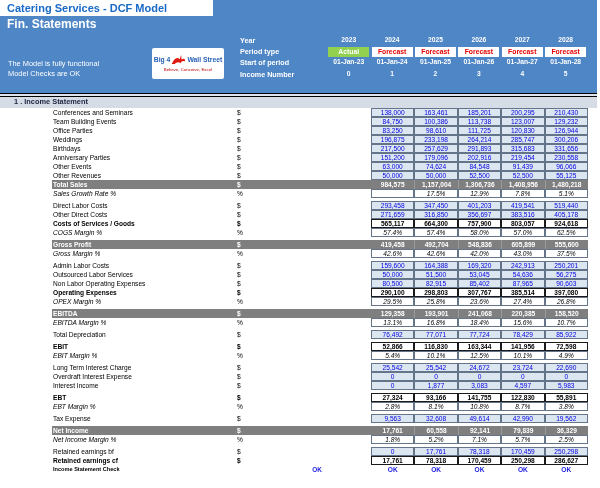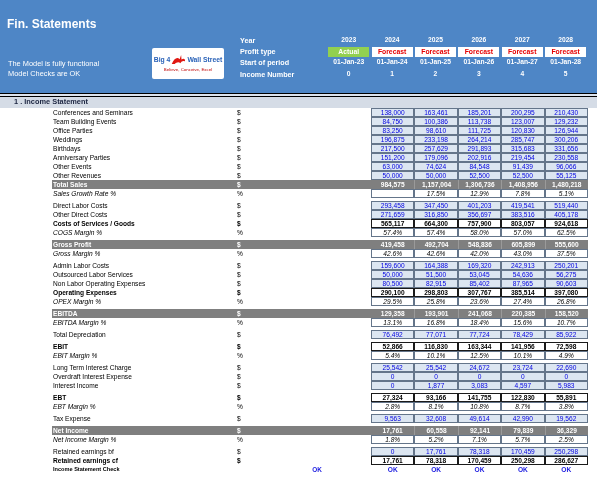--- a/index.html
+++ b/index.html
@@ -43,20 +43,21 @@
   .c-ok{color:var(--ok-blue);font-weight:bold;line-height:9px}
   .lab-italic{font-style:italic}
   .lab-bold{font-weight:bold}
   .unit-bold{font-weight:bold}
   .lab-check{font-size:5.6px;font-weight:bold}
 </style>
 </head>
 <body>
 
 <div class="title-row">
+  <div class="title-left">Catering Services - DCF Model</div>
   <div class="title-fill"></div>
 </div>
 
 <div class="subtitle-row bar-right">Fin. Statements</div>
 
 <div class="panel bar-right">
   <div class="status">
     <div>The Model is fully functional</div>
     <div>Model Checks are OK</div>
   </div>
@@ -75,21 +76,21 @@
         <div class="hlab">Year</div>
         <div class="hchk"></div>
         <div class="hcell">2023</div>
         <div class="hcell">2024</div>
         <div class="hcell">2025</div>
         <div class="hcell">2026</div>
         <div class="hcell">2027</div>
         <div class="hcell">2028</div>
       </div>
       <div class="hrow">
-        <div class="hlab">Profit type</div>
+        <div class="hlab">Period type</div>
         <div class="hchk"></div>
         <div class="hcell"><div class="ptype ptype-actual">Actual</div></div>
         <div class="hcell"><div class="ptype ptype-forecast">Forecast</div></div>
         <div class="hcell"><div class="ptype ptype-forecast">Forecast</div></div>
         <div class="hcell"><div class="ptype ptype-forecast">Forecast</div></div>
         <div class="hcell"><div class="ptype ptype-forecast">Forecast</div></div>
         <div class="hcell"><div class="ptype ptype-forecast">Forecast</div></div>
       </div>
       <div class="hrow">
         <div class="hlab">Start of period</div>

